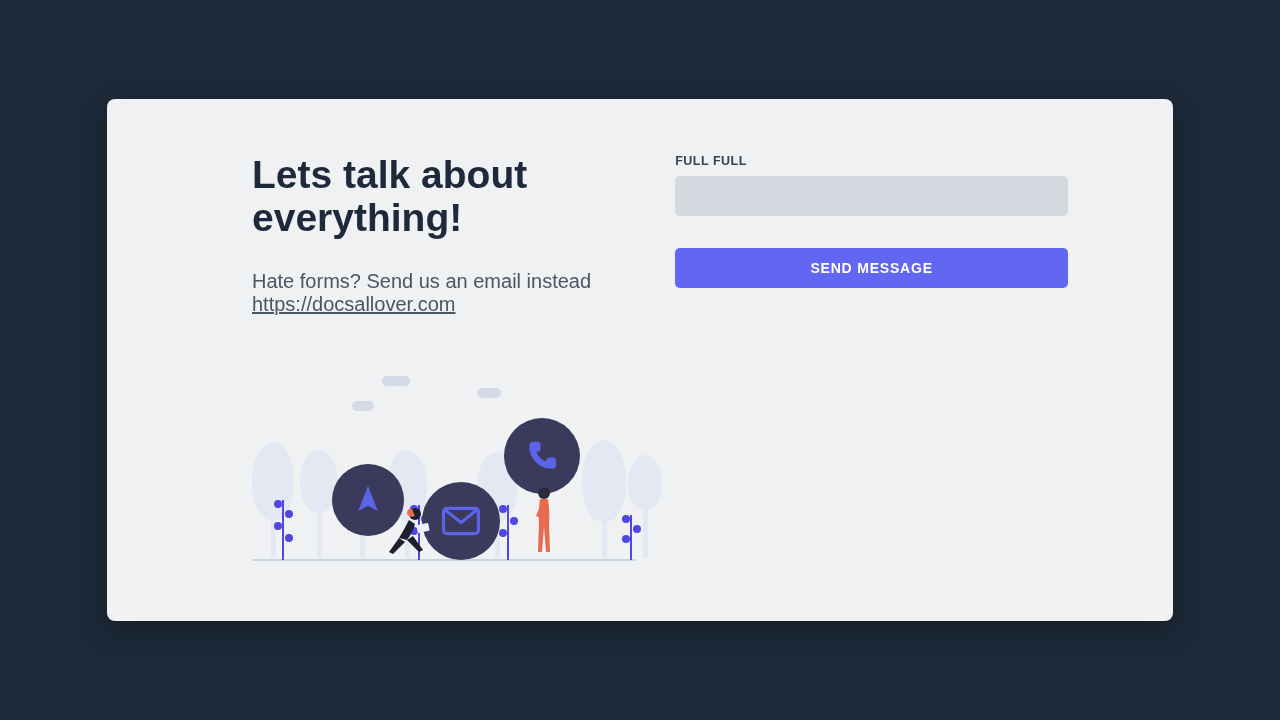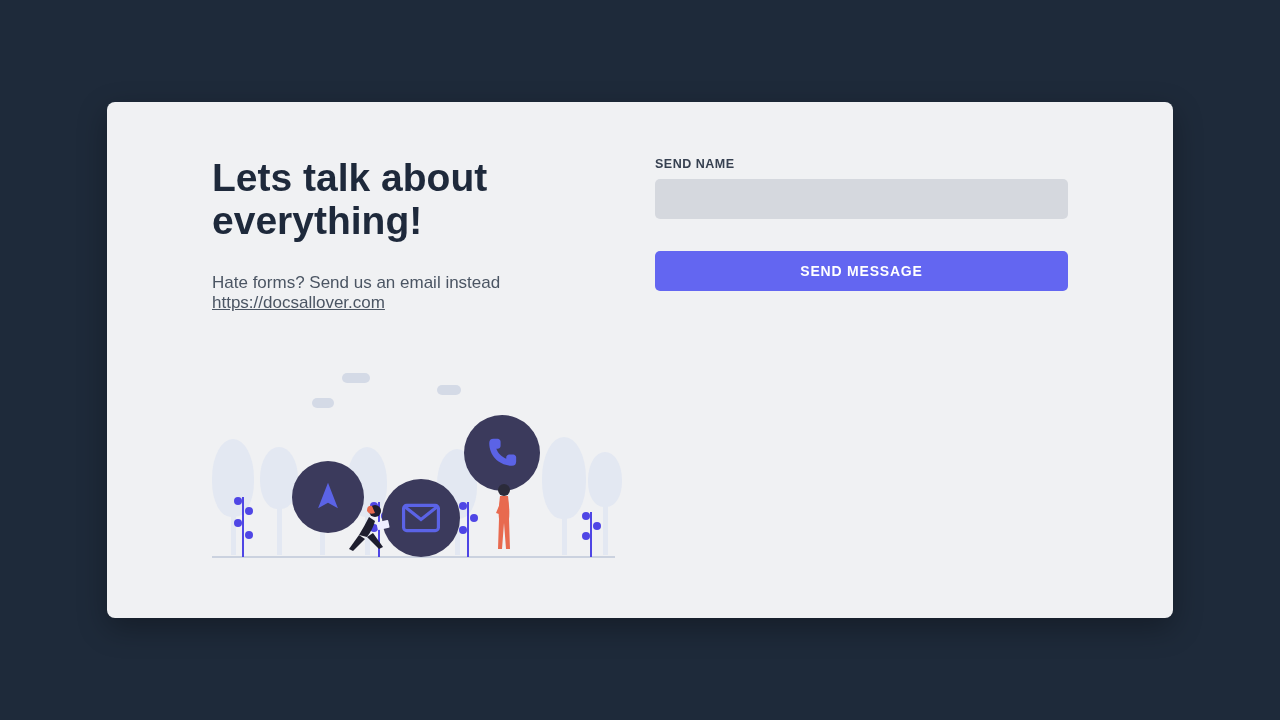--- a/index.html
+++ b/index.html
@@ -18,30 +18,31 @@
     border-radius: 8px;
     box-shadow: 0 10px 30px rgba(0,0,0,0.3);
     padding: 55px 105px 55px 105px;
     display: flex;
     gap: 40px;
   }
   .left {
     flex: 1 1 400px;
     display: flex;
     flex-direction: column;
+    margin-left: 40px;
   }
   .heading {
     font-size: 39px;
     font-weight: 800;
     color: #1e293b;
     line-height: 1.1;
     margin-bottom: 30px;
   }
   .subtext {
-    font-size: 17px;
+    font-size: 20px;
     color: #4b5563;
     margin-bottom: 30px;
   }
   .subtext a {
     color: #4b5563;
     text-decoration: underline;
   }
   .illustration {
     margin-top: auto;
     position: relative;
@@ -246,18 +247,18 @@
           <path d="M9 36 L8 66 L12 66 L14 40 L16 66 L20 66 L19 36 Z" fill="#e86a4f"></path>
           <path d="M11 18 L6 30 L9 31 L13 22" fill="#e86a4f"></path>
           <path d="M17 18 L19 28 L15 30 L15 22" fill="#e86a4f"></path>
         </svg>
       </div>
     </div>
   </div>
 
   <div class="right">
     <div class="field">
-      <label class="label">SEND NAME</label>
+      <label class="label">FULL FULL</label>
       <input type="text" value="" style="">
     </div>
     <button class="submit-btn">SEND MESSAGE</button>
   </div>
 </div>
 
 </body></html>

